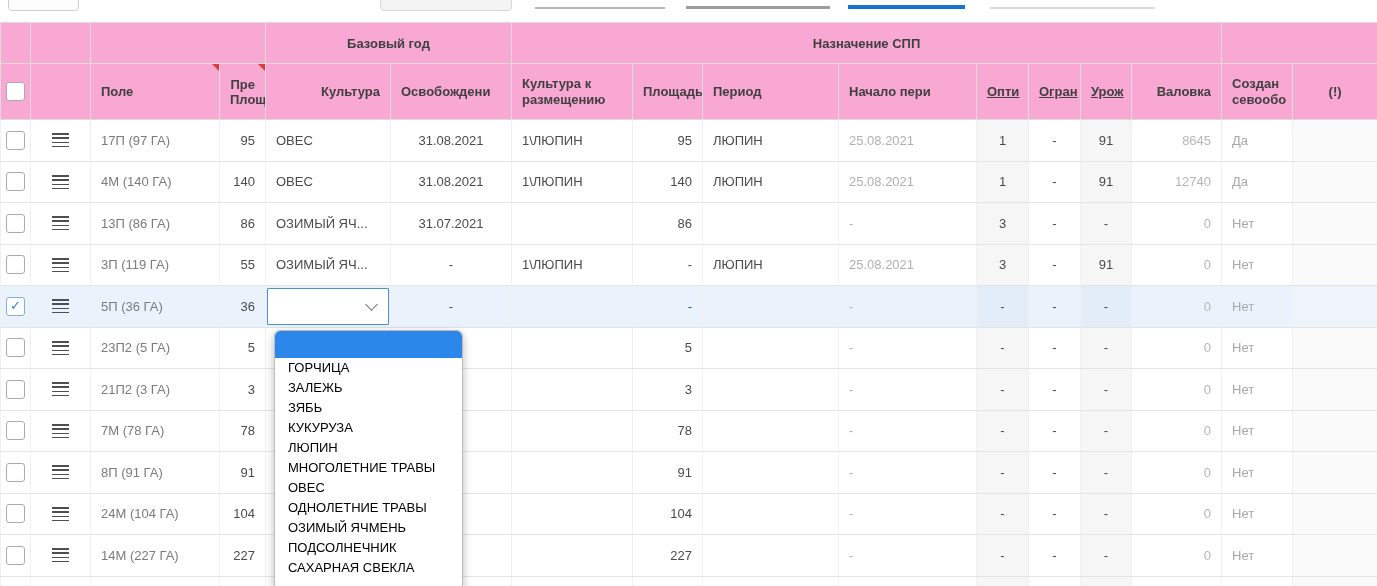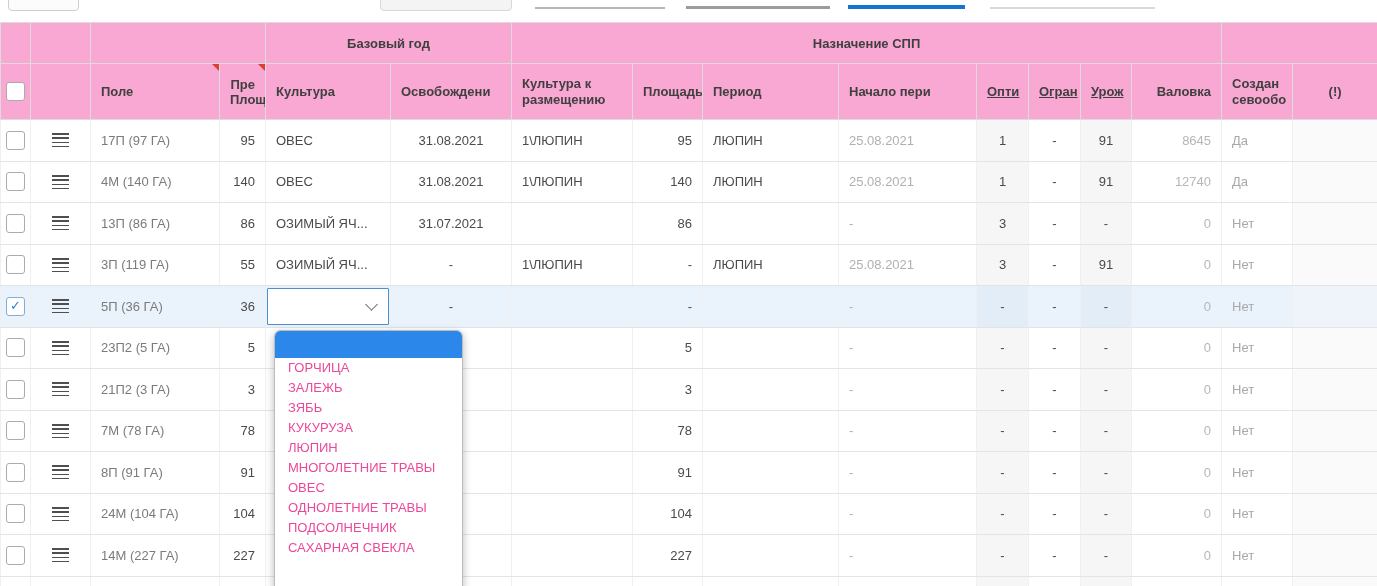--- a/index.html
+++ b/index.html
@@ -21,21 +21,21 @@
   .grid{position:absolute;top:22px;left:0;}
   table{border-collapse:collapse;table-layout:fixed;width:1377px;}
   th,td{padding:0 10px;overflow:hidden;white-space:nowrap;box-sizing:border-box;}
   thead th{background:#f9a8d4;border:1px solid #dcdcdc;font-weight:700;color:#404040;font-size:13px;position:relative;}
   tr.group-row th{height:41px;text-align:center;}
   tr.head-row th{height:56px;vertical-align:middle;}
   
   th.h-sel,th.h-menu{padding:0;}
   th.h-pole{text-align:left;}
   th.h-pred{text-align:right;white-space:normal;line-height:15px;}
-  th.h-kultura{text-align:left;}
+  th.h-kultura{text-align:right;}
   th.h-osvob{text-align:left;}
   th.h-krazm{text-align:left;white-space:normal;line-height:16px;}
   th.h-ploshad{text-align:center;}
   th.h-period{text-align:left;}
   th.h-nachalo{text-align:left;}
   th.h-opti,th.h-ogran,th.h-urozh{text-align:left;text-decoration:underline;}
   th.h-valovka{text-align:right;}
   th.h-sozdan{text-align:left;white-space:normal;line-height:16px;}
   th.h-excl{text-align:center;}
   .corner{position:absolute;top:0;right:0;width:0;height:0;border-top:7px solid #e03c31;border-left:7px solid transparent;}
@@ -61,21 +61,21 @@
   .cb{width:17px;height:17px;border:1px solid #ababab;border-radius:3px;background:#fff;margin:0 auto;line-height:15px;text-align:center;font-size:13px;color:transparent;}
   .cb.checked{border-color:#84aed2;color:#2f7fd6;}
   .cb.checked::after{content:"\2713";font-weight:bold;}
   
   .ham{width:17px;height:14px;margin:0 auto;background:repeating-linear-gradient(to bottom,#4f4f4f 0px,#4f4f4f 1.6px,transparent 1.6px,transparent 4.3px);}
   
   .editor{position:absolute;top:2px;bottom:2px;left:1px;right:1px;background:#fff;border:1px solid #4d8fd1;border-radius:1px;}
   .chev{position:absolute;right:12px;top:50%;width:8px;height:8px;margin-top:-6px;border-right:1.6px solid #6e6e6e;border-bottom:1.6px solid #6e6e6e;transform:rotate(45deg);}
   
   .popup{position:absolute;left:274px;top:330px;width:187px;height:260px;background:#fff;border:1px solid #bdbdbd;border-radius:6px;box-shadow:0 3px 8px rgba(0,0,0,.28);overflow:hidden;z-index:20;}
-  .opt{height:20px;line-height:20px;padding:0 6px 0 13px;color:#ec4899;white-space:nowrap;overflow:hidden;}
+  .opt{height:20px;line-height:20px;padding:0 6px 0 13px;color:#000000;white-space:nowrap;overflow:hidden;}
   .opt.hl{height:27px;border-radius:5px 5px 0 0;}
 </style>
 </head>
 <body>
 
 <div class="topstrip">
   <div class="frag-box fb1"></div>
   <div class="frag-box fb2"></div>
   <div class="tabbar tb1"></div>
   <div class="tabbar tb2"></div>
@@ -403,15 +403,16 @@
 <div class="popup">
     <div class="opt hl" style="background: rgb(43, 135, 233);"></div>
     <div class="opt">ГОРЧИЦА</div>
     <div class="opt">ЗАЛЕЖЬ</div>
     <div class="opt">ЗЯБЬ</div>
     <div class="opt">КУКУРУЗА</div>
     <div class="opt">ЛЮПИН</div>
     <div class="opt">МНОГОЛЕТНИЕ ТРАВЫ</div>
     <div class="opt">ОВЕС</div>
     <div class="opt">ОДНОЛЕТНИЕ ТРАВЫ</div>
+    <div class="opt">ОЗИМЫЙ ЯЧМЕНЬ</div>
     <div class="opt">ПОДСОЛНЕЧНИК</div>
     <div class="opt">САХАРНАЯ СВЕКЛА</div>
   </div>
 
 </body></html>

